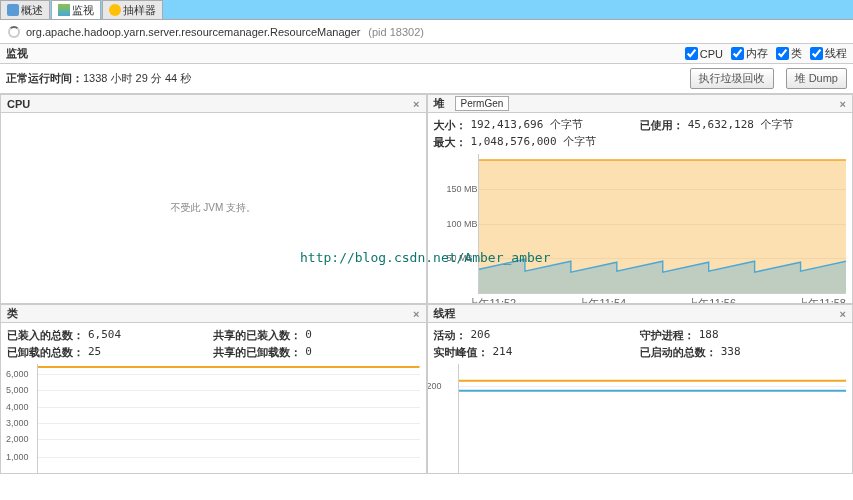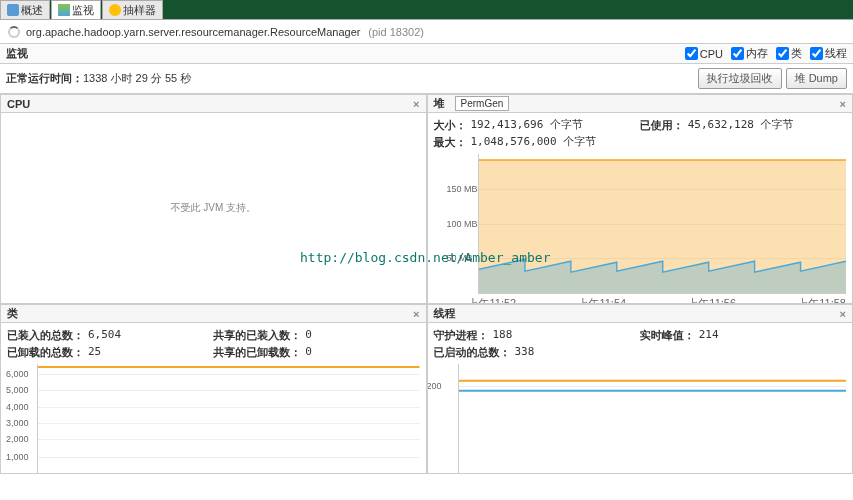--- a/index.html
+++ b/index.html
@@ -1,30 +1,30 @@
 <!DOCTYPE html>
 <html><head>
 <meta charset="utf-8">
 <style>
 *{box-sizing:border-box;margin:0;padding:0;font-family:"Microsoft YaHei",Arial,sans-serif;font-size:11px}
 body{background:#fff;color:#333;width:853px;height:500px;overflow:hidden}
-.tabs{display:flex;border-bottom:1px solid #aaa;background:#14532d;height:20px}
+.tabs{display:flex;border-bottom:1px solid #aaa;background:#7dd3fc;height:20px}
 .tab{padding:2px 6px;border:1px solid #aaa;border-bottom:none;margin-right:1px;background:#e8e8e8;display:flex;align-items:center;gap:2px;cursor:pointer}
 .tab.active{background:#fff}
 .tab-icon{width:12px;height:12px;display:inline-block}
 .title-row{display:flex;align-items:center;gap:6px;padding:4px 8px;border-bottom:1px solid #ccc}
 .spinner{width:12px;height:12px;border:2px solid #ccc;border-top-color:#666;border-radius:50%}
 .title{font-family:monospace;font-size:13px;color:#333}
 .pid{color:#888}
 .bar{display:flex;align-items:center;justify-content:space-between;padding:2px 6px;border-bottom:1px solid #ccc;background:#fafafa}
 .bar-left{font-weight:bold}
 .checks{display:flex;gap:8px;align-items:center}
 .checks label{display:flex;align-items:center;gap:2px;cursor:pointer}
 .uptime-row{display:flex;justify-content:space-between;align-items:center;padding:4px 6px;border-bottom:1px solid #ccc}
-.btns{display:flex;gap:4px}
+.btns{display:flex;gap:12px}
 .btn{border:1px solid #999;background:linear-gradient(#fff,#e8e8e8);padding:2px 8px;border-radius:2px;cursor:pointer;color:#555}
 .grid{display:grid;grid-template-columns:1fr 1fr;grid-template-rows:210px 170px}
 .panel{border:1px solid #ccc;display:flex;flex-direction:column;position:relative}
 .panel-hdr{display:flex;align-items:center;border-bottom:1px solid #ccc;background:#f6f6f6;height:18px}
 .panel-title{padding:2px 6px;font-weight:bold}
 .subtab{border:1px solid #aaa;padding:1px 5px;margin-left:4px;background:#fff;font-size:10px}
 .close-x{margin-left:auto;padding:0 6px;cursor:pointer;color:#888;font-weight:bold}
 .panel-body{flex:1;position:relative;padding:4px 6px;overflow:hidden}
 .cpu-msg{position:absolute;top:50%;left:50%;transform:translate(-50%,-50%);color:#888;font-size:10px}
 .stats{display:flex;flex-wrap:wrap;font-size:11px;line-height:1.5}
@@ -78,21 +78,21 @@
         <span>类</span>
       </label>
     <label>
         <input type="checkbox" checked="" style="">
         <span>线程</span>
       </label>
   </div>
 </div>
 
 <div class="uptime-row">
-  <div><b>正常运行时间：</b><span>1338 小时 29 分 55 秒</span></div>
+  <div><b>正常运行时间：</b><span>1338 小时 29 分 44 秒</span></div>
   <div class="btns">
     <button class="btn">执行垃圾回收</button>
     <button class="btn">堆 Dump</button>
   </div>
 </div>
 
 <div class="grid">
 
   <div class="panel">
     <div class="panel-hdr">
@@ -195,20 +195,24 @@
   </div>
 
   <div class="panel">
     <div class="panel-hdr">
         <span class="panel-title">线程</span>
         <span class="close-x">×</span>
       </div>
     <div class="panel-body">
       <div class="stats">
         <div class="stat-pair">
+            <span class="stat-lbl">活动：</span>
+            <span class="stat-val">206</span>
+          </div>
+        <div class="stat-pair">
             <span class="stat-lbl">守护进程：</span>
             <span class="stat-val">188</span>
           </div>
         <div class="stat-pair">
             <span class="stat-lbl">实时峰值：</span>
             <span class="stat-val">214</span>
           </div>
         <div class="stat-pair">
             <span class="stat-lbl">已启动的总数：</span>
             <span class="stat-val">338</span>

